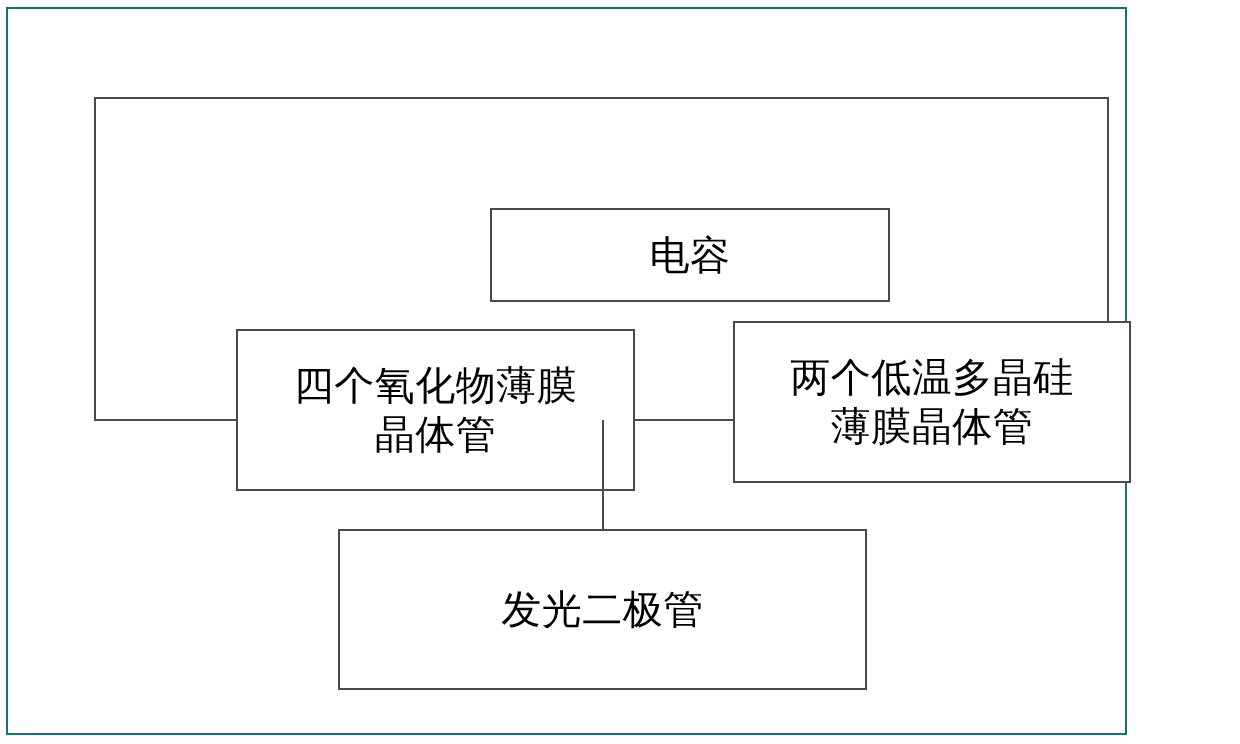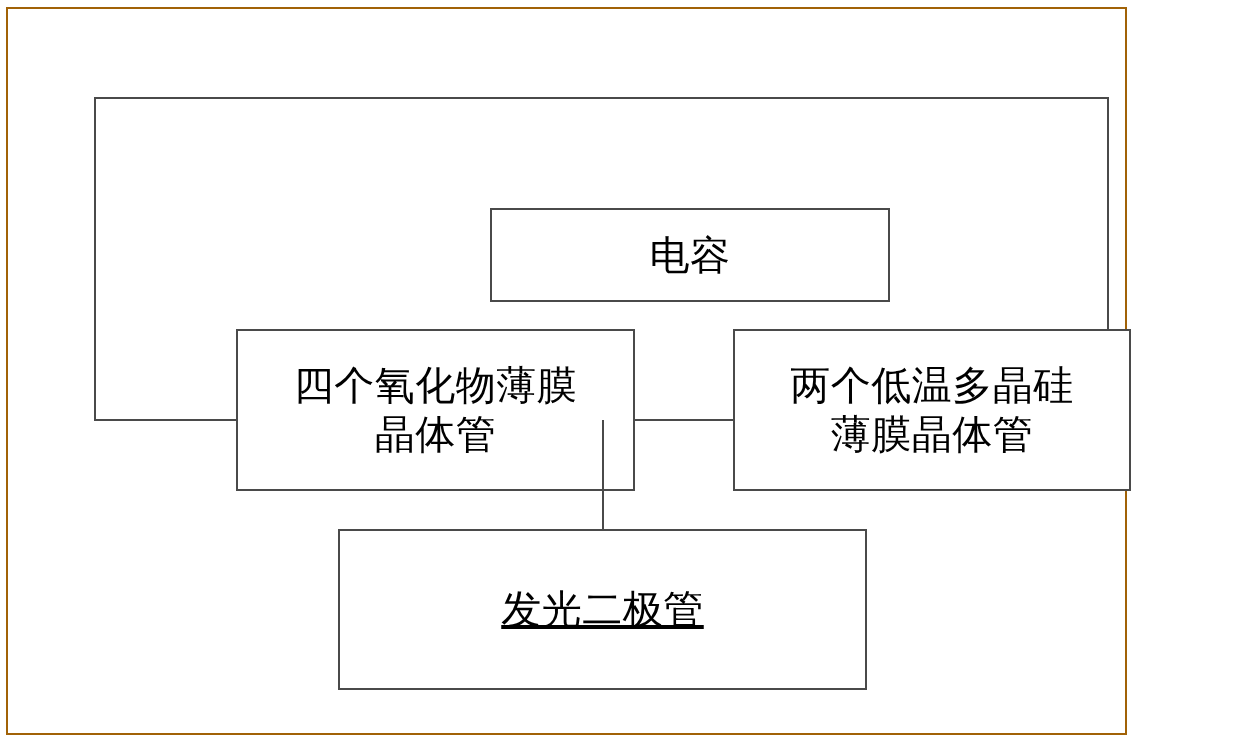--- a/index.html
+++ b/index.html
@@ -20,21 +20,21 @@
     overflow: hidden;
   }
 
   
   .page-frame {
     position: absolute;
     left: 6px;
     top: 7px;
     width: 1121px;
     height: 728px;
-    border: 2px solid #a16207;
+    border: 2px solid #0f766e;
     box-sizing: border-box;
     background: #ffffff;
   }
 
   
   .block {
     position: absolute;
     box-sizing: border-box;
     border: 2px solid #4a4a4a;
     background: #ffffff;
@@ -79,35 +79,34 @@
     width: 399px;
     height: 162px;
   }
   #oxide-tft-block .label {
     font-size: 40px;
   }
 
   
   #ltps-tft-block {
     left: 637px;
-    top: 230px;
+    top: 222px;
     width: 398px;
     height: 162px;
   }
   #ltps-tft-block .label {
     font-size: 40px;
   }
 
   
   #led-block {
     left: 330px;
     top: 520px;
     width: 529px;
     height: 161px;
-    text-decoration: underline;
   }
   #led-block .label {
     font-size: 40px;
   }
 
   
   #connector-line {
     position: absolute;
     left: 594px;
     top: 411px;

